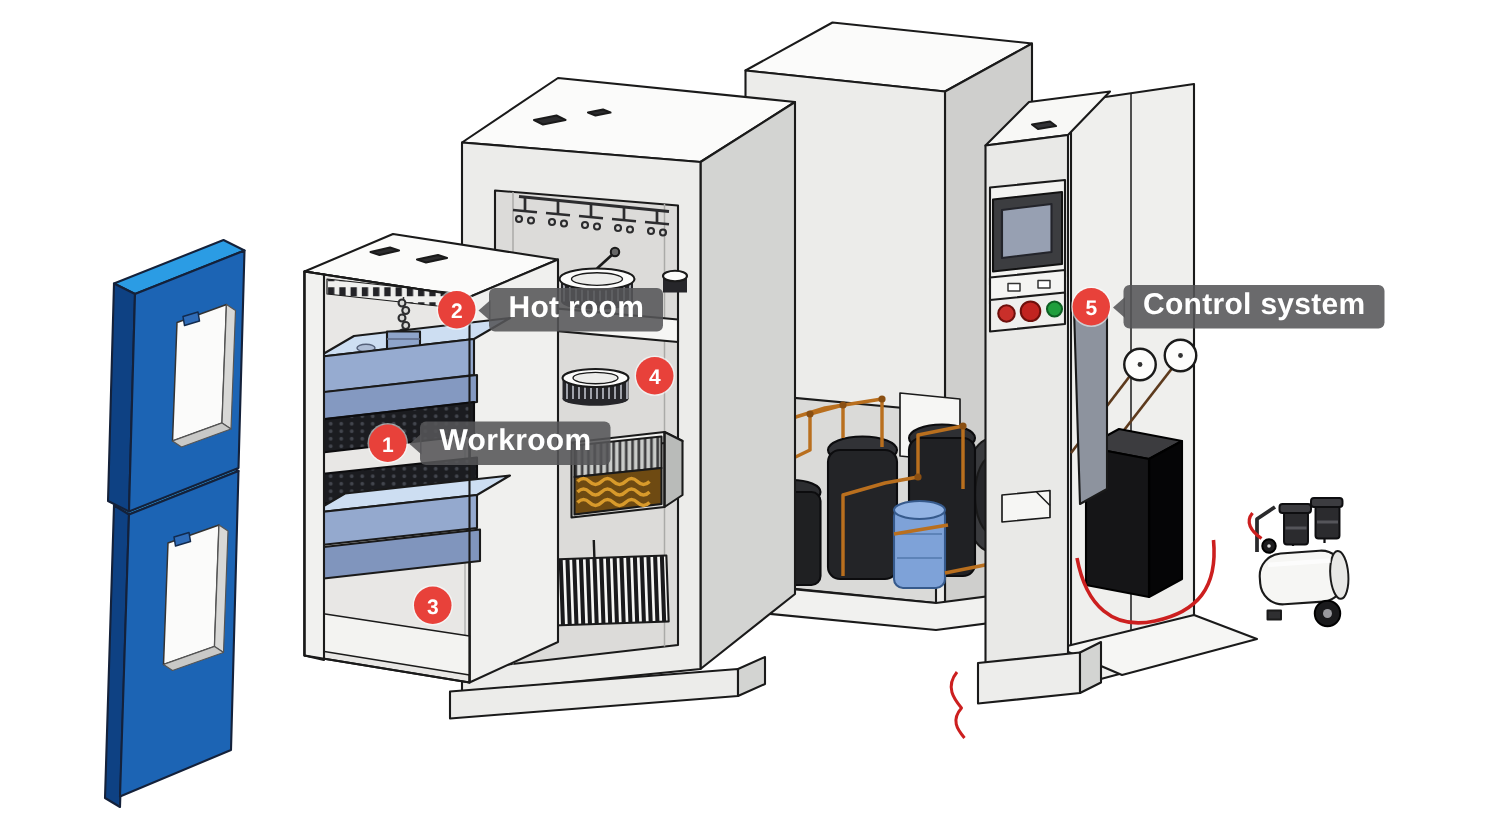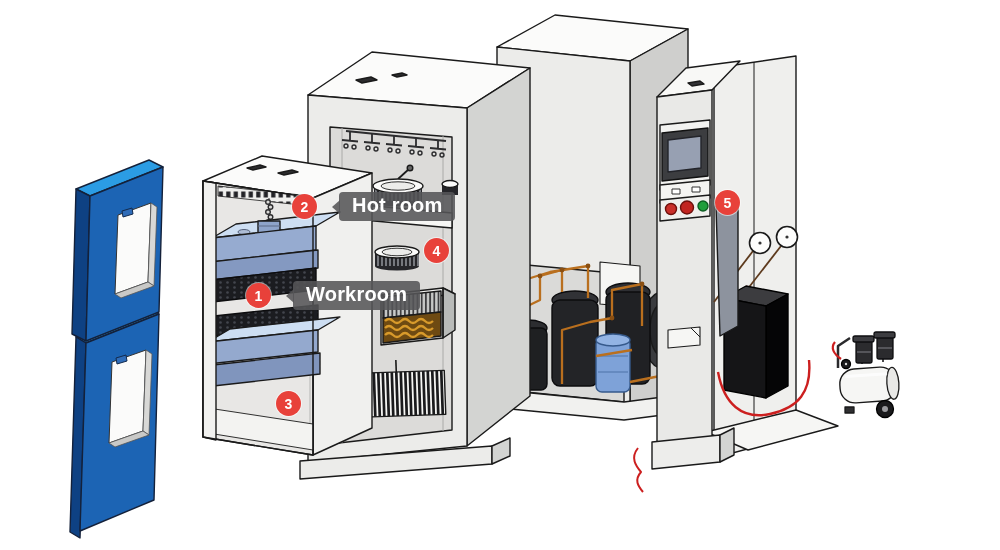--- a/index.html
+++ b/index.html
@@ -18,21 +18,21 @@
     background:var(--badge-red,#e8413a);
     color:#fff;font-size:14px;font-weight:700;
     display:flex;align-items:center;justify-content:center;
     flex:0 0 25px;box-shadow:0 0 0 1px rgba(255,255,255,.55);
   }
   .tag{
     position:relative;background:var(--label-bg,rgba(85,85,88,.88));
     color:var(--label-text,#fff);
     font-size:20px;font-weight:600;letter-spacing:.2px;
     padding:2px 13px 4px;border-radius:4px;white-space:nowrap;
-    margin-left:18px;
+    margin-left:5px;
   }
   .tag::before{
     content:"";position:absolute;left:-7px;top:50%;transform:translateY(-50%);
     border-top:7px solid transparent;border-bottom:7px solid transparent;
     border-right:8px solid var(--label-bg,rgba(85,85,88,.88));
   }
 </style>
 </head>
 <body>
 
@@ -321,15 +321,16 @@
     <span class="tag">Hot room</span>
   </div>
   <div class="callout" style="left:276px;top:391px">
     <span class="badge">3</span>
   </div>
   <div class="callout" style="left:424px;top:238px">
     <span class="badge">4</span>
   </div>
   <div class="callout" style="left:715px;top:190px">
     <span class="badge">5</span>
+    <span class="tag">Control system</span>
   </div>
 
 </div>
 
 </body></html>

